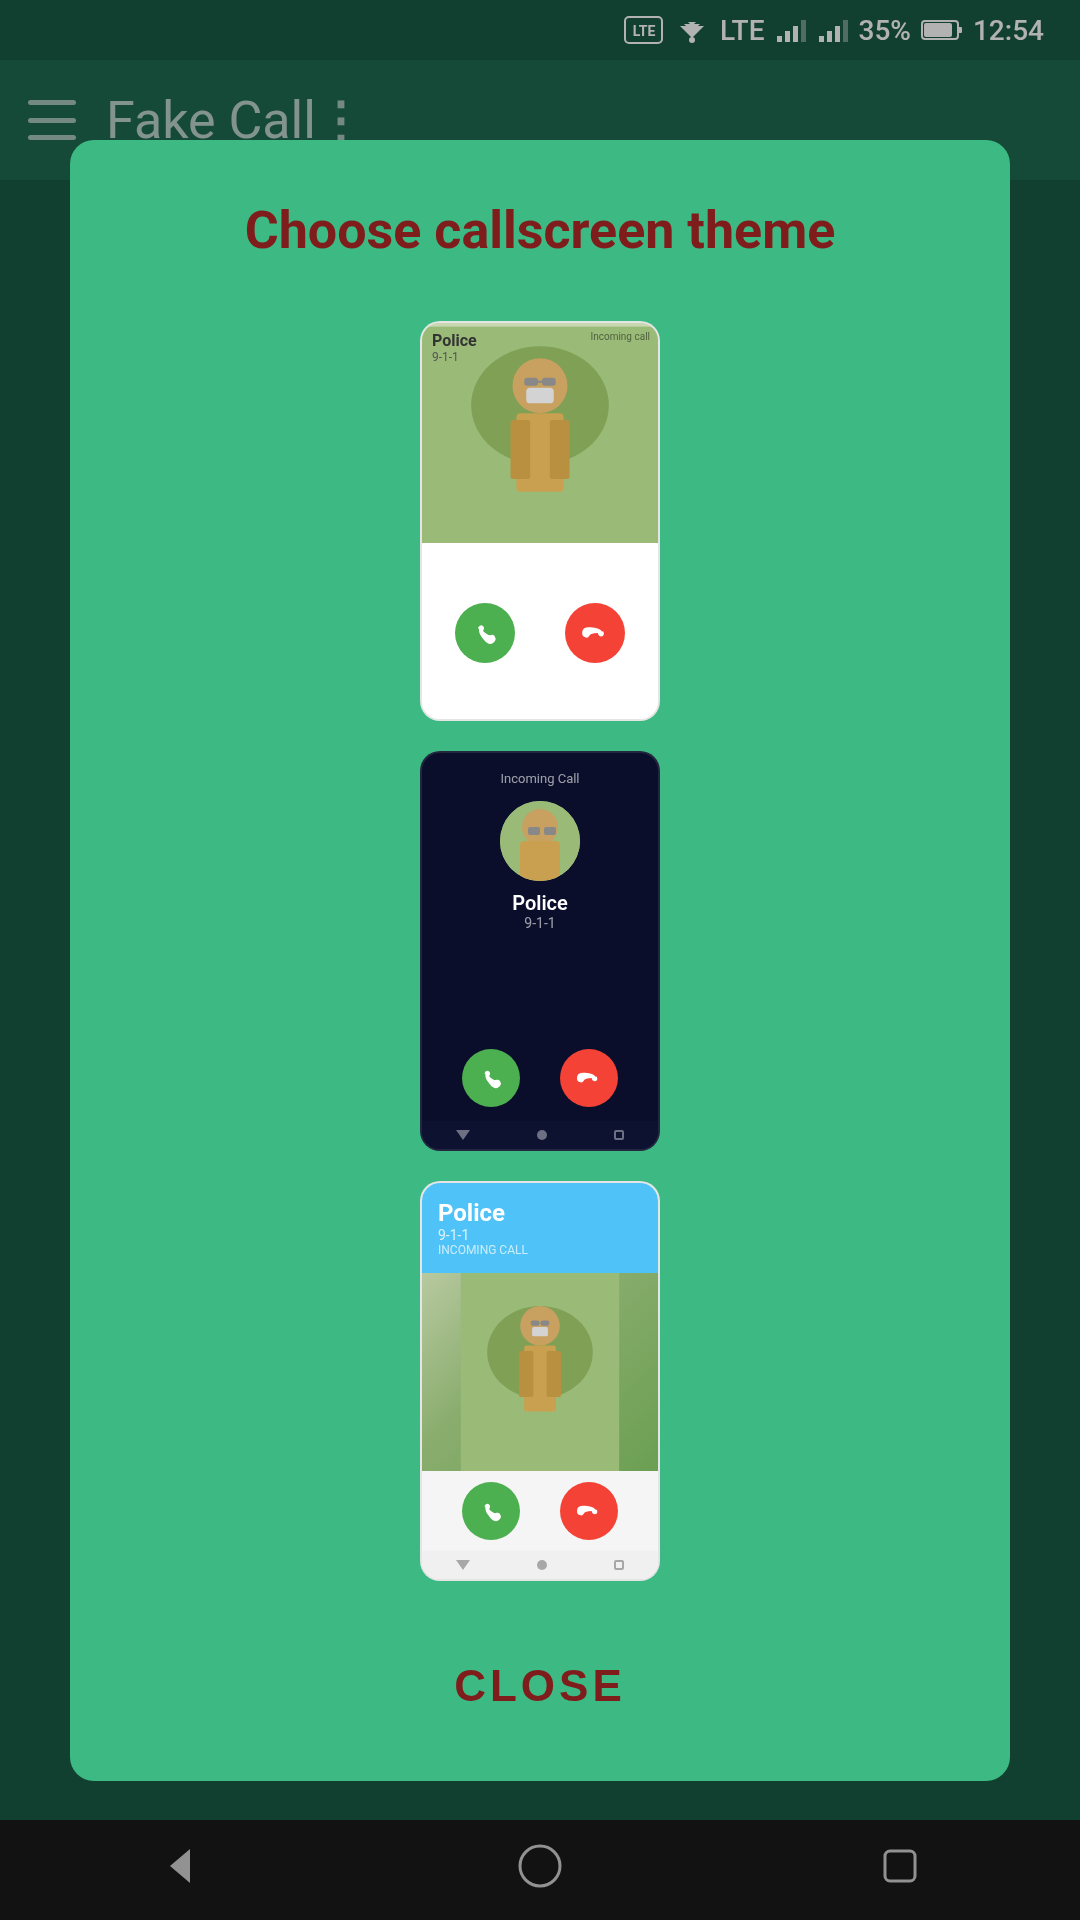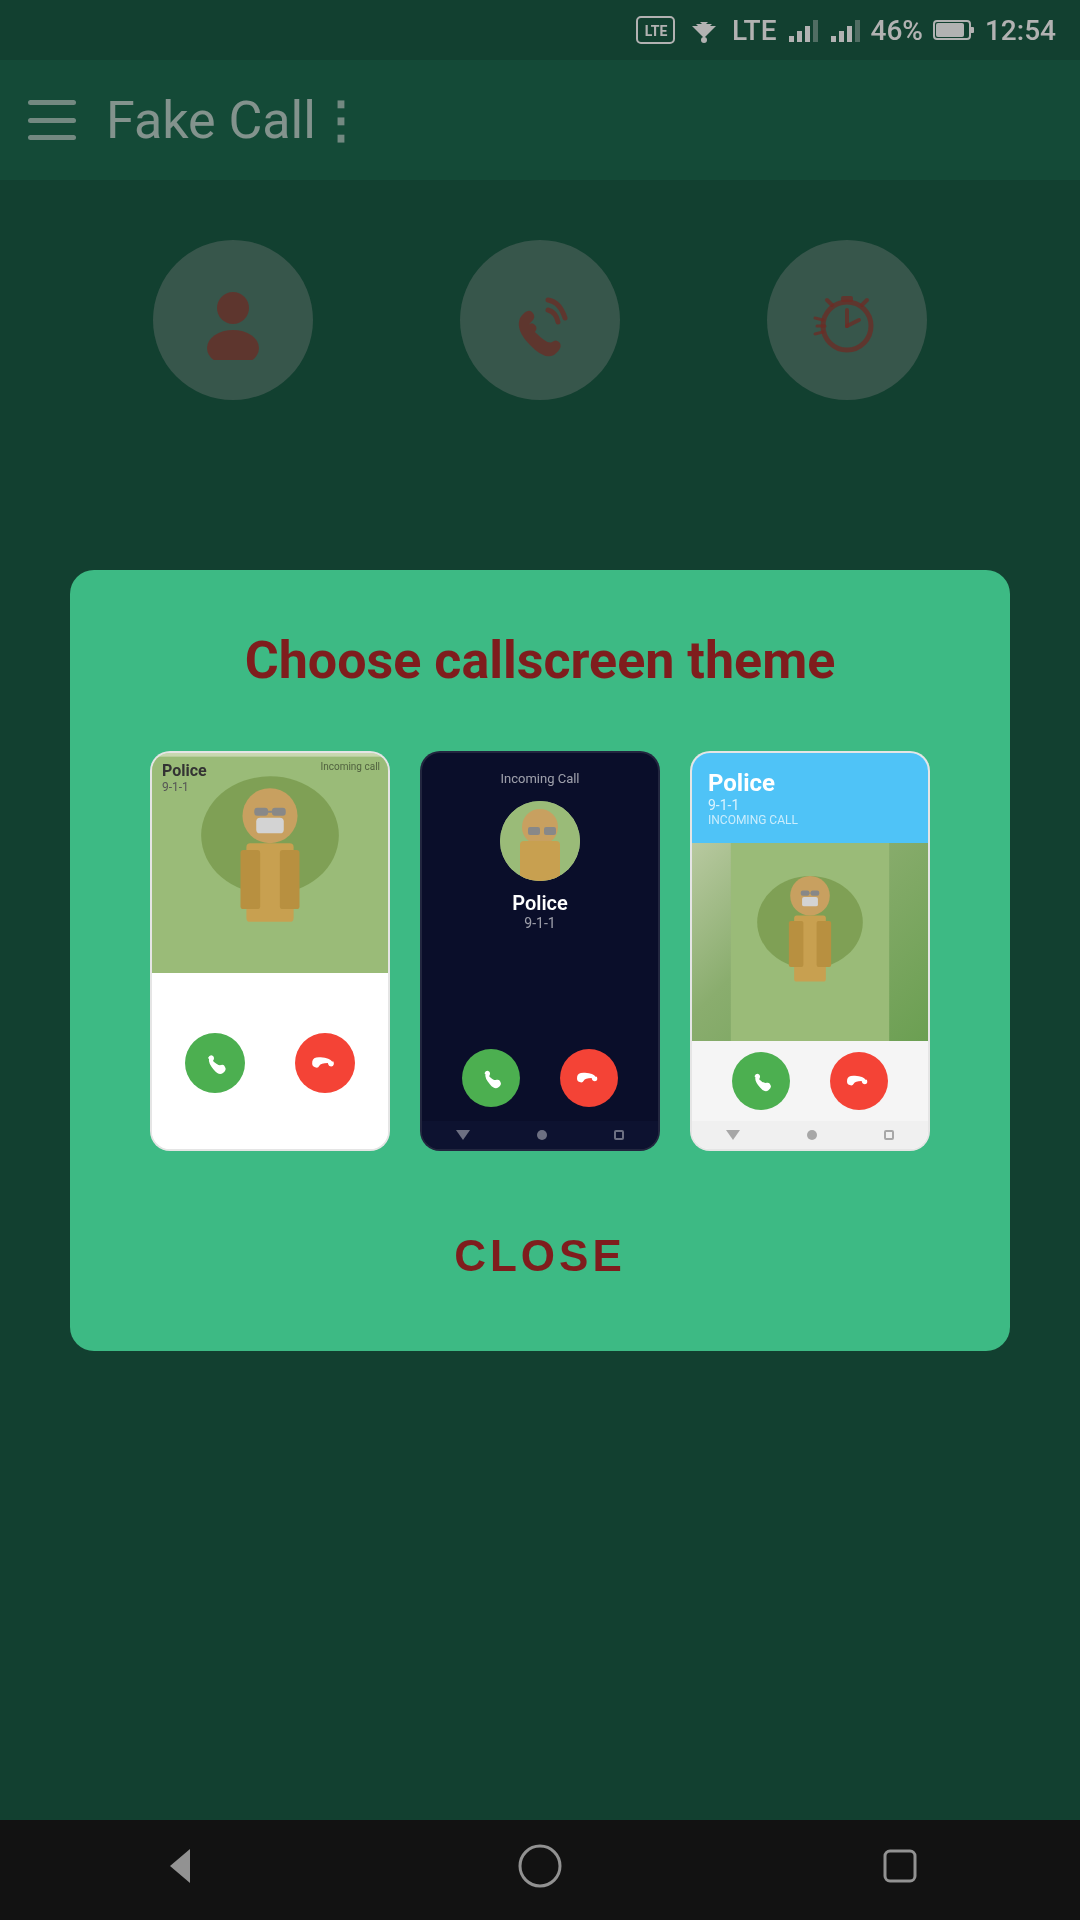--- a/index.html
+++ b/index.html
@@ -15,21 +15,21 @@
     }
 
     
     .status-bar {
       width: 100%;
       height: 60px;
       background-color: #1a5c45;
       display: flex;
       align-items: center;
       justify-content: flex-end;
-      padding: 0 24px;
+      padding: 0 36px;
       gap: 16px;
     }
 
     .status-bar-icons {
       display: flex;
       align-items: center;
       gap: 10px;
     }
 
     .status-text {
@@ -128,20 +128,21 @@
       font-weight: 700;
       text-align: center;
       margin-bottom: 60px;
     }
 
     .themes-row {
       display: flex;
       gap: 30px;
       justify-content: space-between;
       margin-bottom: 70px;
+      flex-direction: column;
     }
 
     .theme-card {
       width: 240px;
       height: 400px;
       border-radius: 20px;
       overflow: hidden;
       cursor: pointer;
       flex-shrink: 0;
     }
@@ -361,21 +362,21 @@
       <rect x="18" y="10" width="5" height="16" fill="white"></rect>
       <rect x="26" y="4" width="5" height="22" fill="white" opacity="0.4"></rect>
     </svg>
     <svg width="32" height="28" viewBox="0 0 32 28">
       <rect x="2" y="20" width="5" height="6" fill="white"></rect>
       <rect x="10" y="15" width="5" height="11" fill="white"></rect>
       <rect x="18" y="10" width="5" height="16" fill="white"></rect>
       <rect x="26" y="4" width="5" height="22" fill="white" opacity="0.4"></rect>
     </svg>
 
-    <span class="status-text">46%</span>
+    <span class="status-text">35%</span>
     <svg width="42" height="24" viewBox="0 0 42 24">
       <rect x="1" y="3" width="36" height="18" rx="3" stroke="white" stroke-width="2" fill="none"></rect>
       <rect x="37" y="9" width="4" height="6" rx="1" fill="white"></rect>
       <rect x="3" y="5" width="28" height="14" rx="2" fill="white"></rect>
     </svg>
 
     <span class="status-text">12:54</span>
   </div>
 </div>
 

